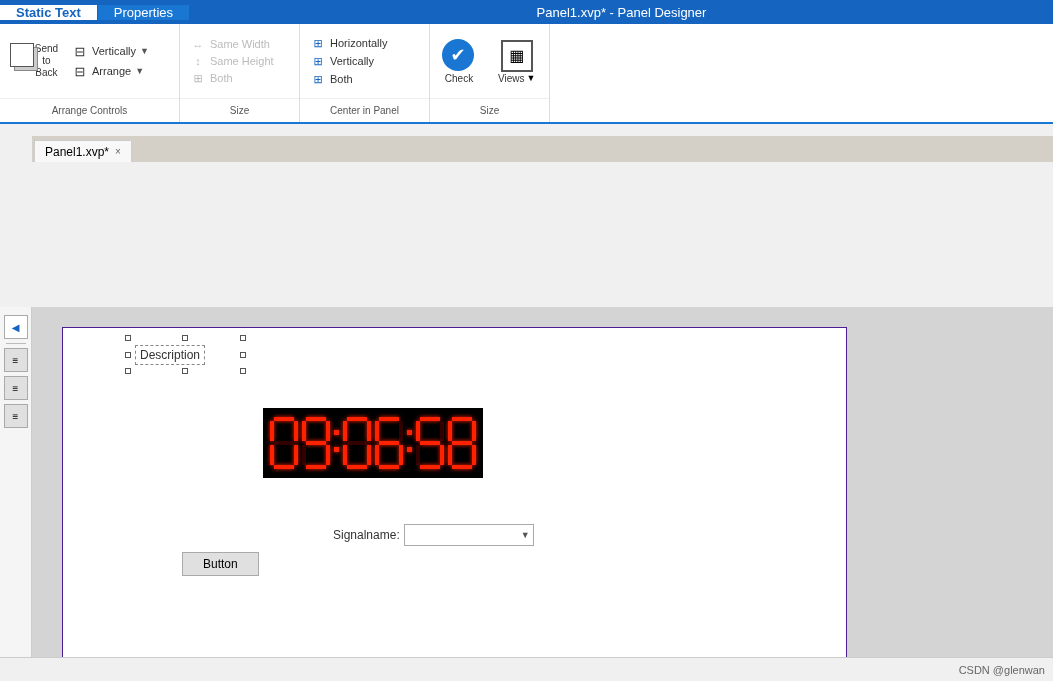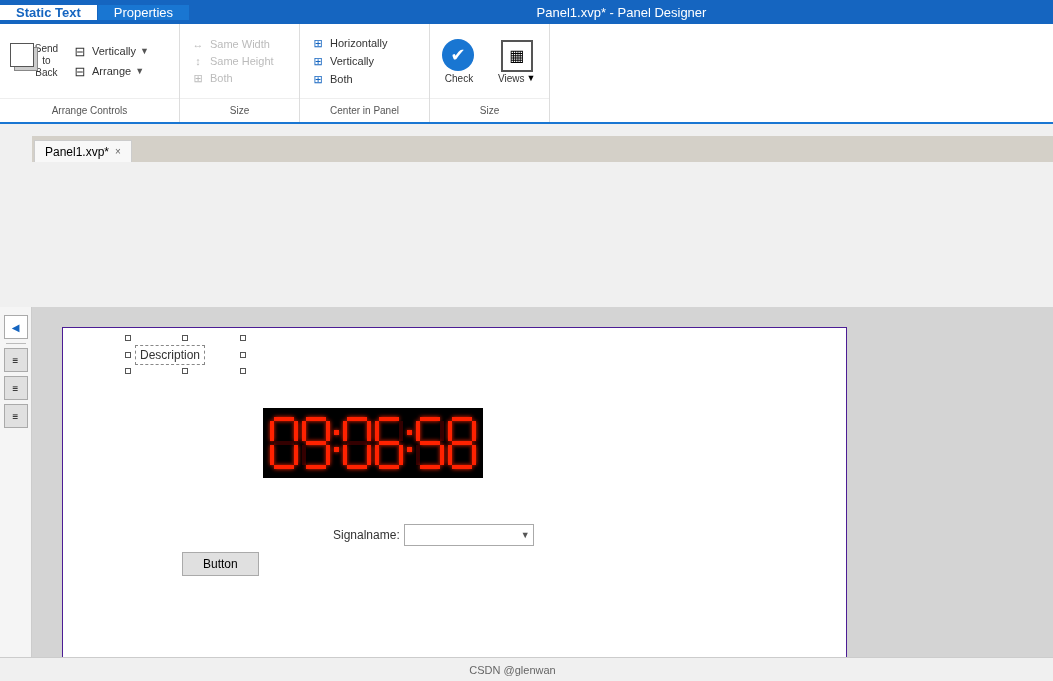--- a/index.html
+++ b/index.html
@@ -195,22 +195,22 @@
 
     
     .bottom-bar {
       position: absolute;
       bottom: 0; left: 0; right: 0;
       height: 24px;
       background: #f0f0f0;
       border-top: 1px solid #ccc;
       display: flex;
       align-items: center;
-      justify-content: center;
-      padding-right: 28px;
+      justify-content: flex-end;
+      padding-right: 8px;
       font-size: 11px;
       color: #666;
     }
 
     .vtoolbar {
       position: absolute;
       left: 0;
       top: 171px;
       width: 32px;
       bottom: 0;

